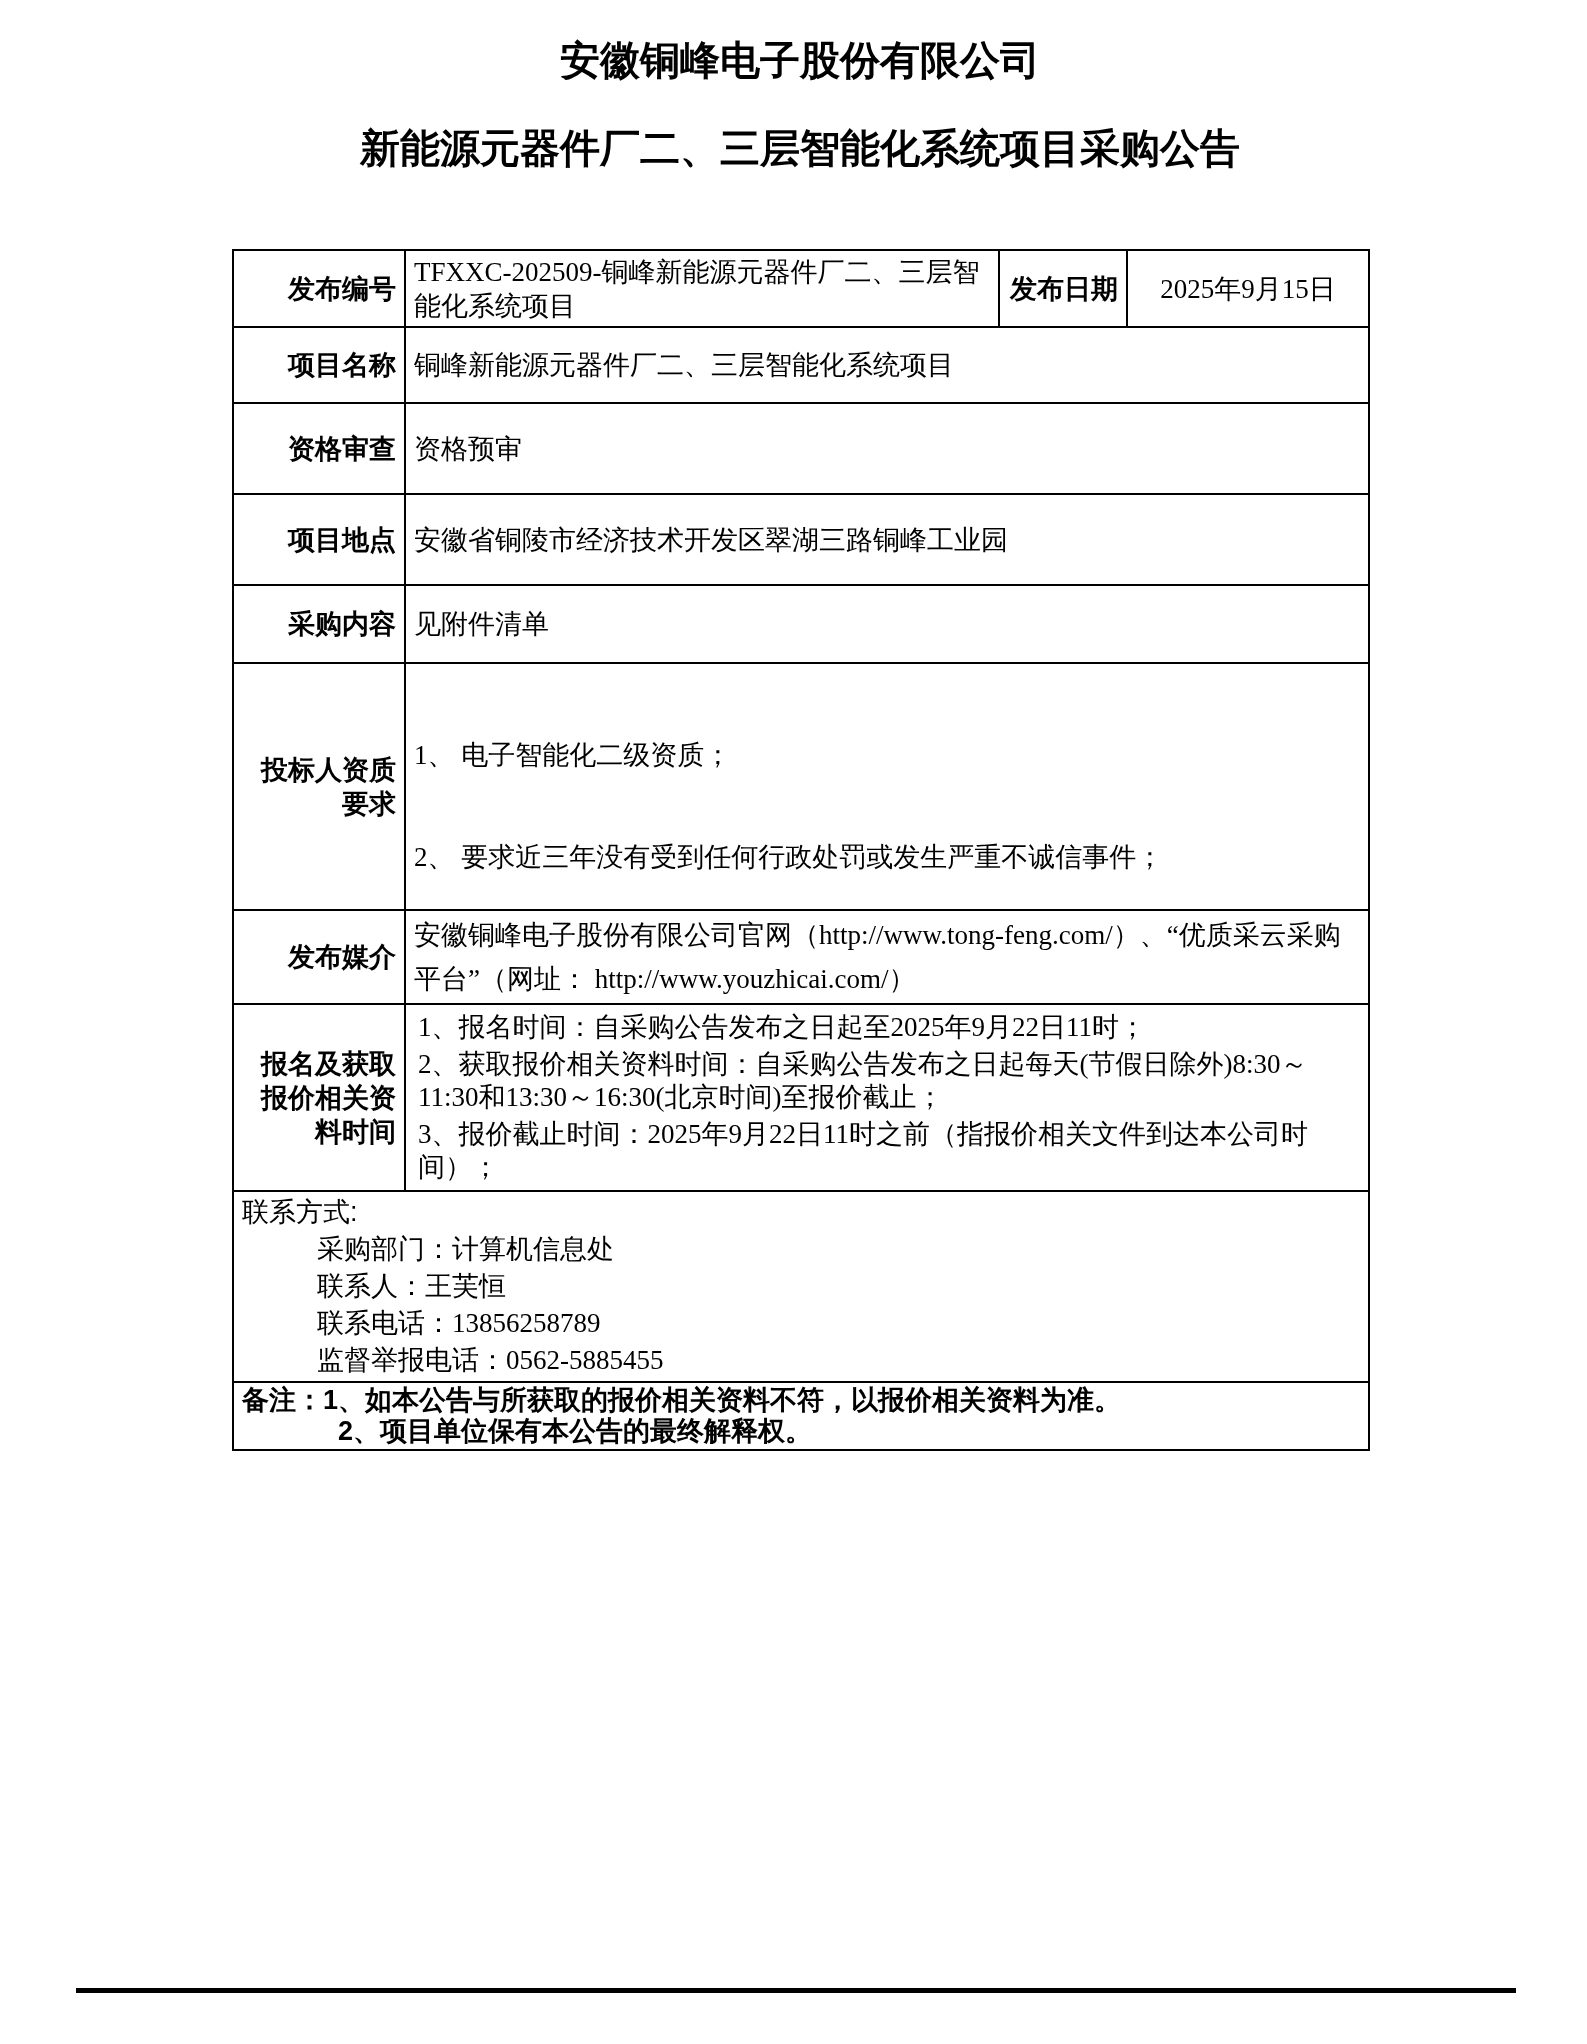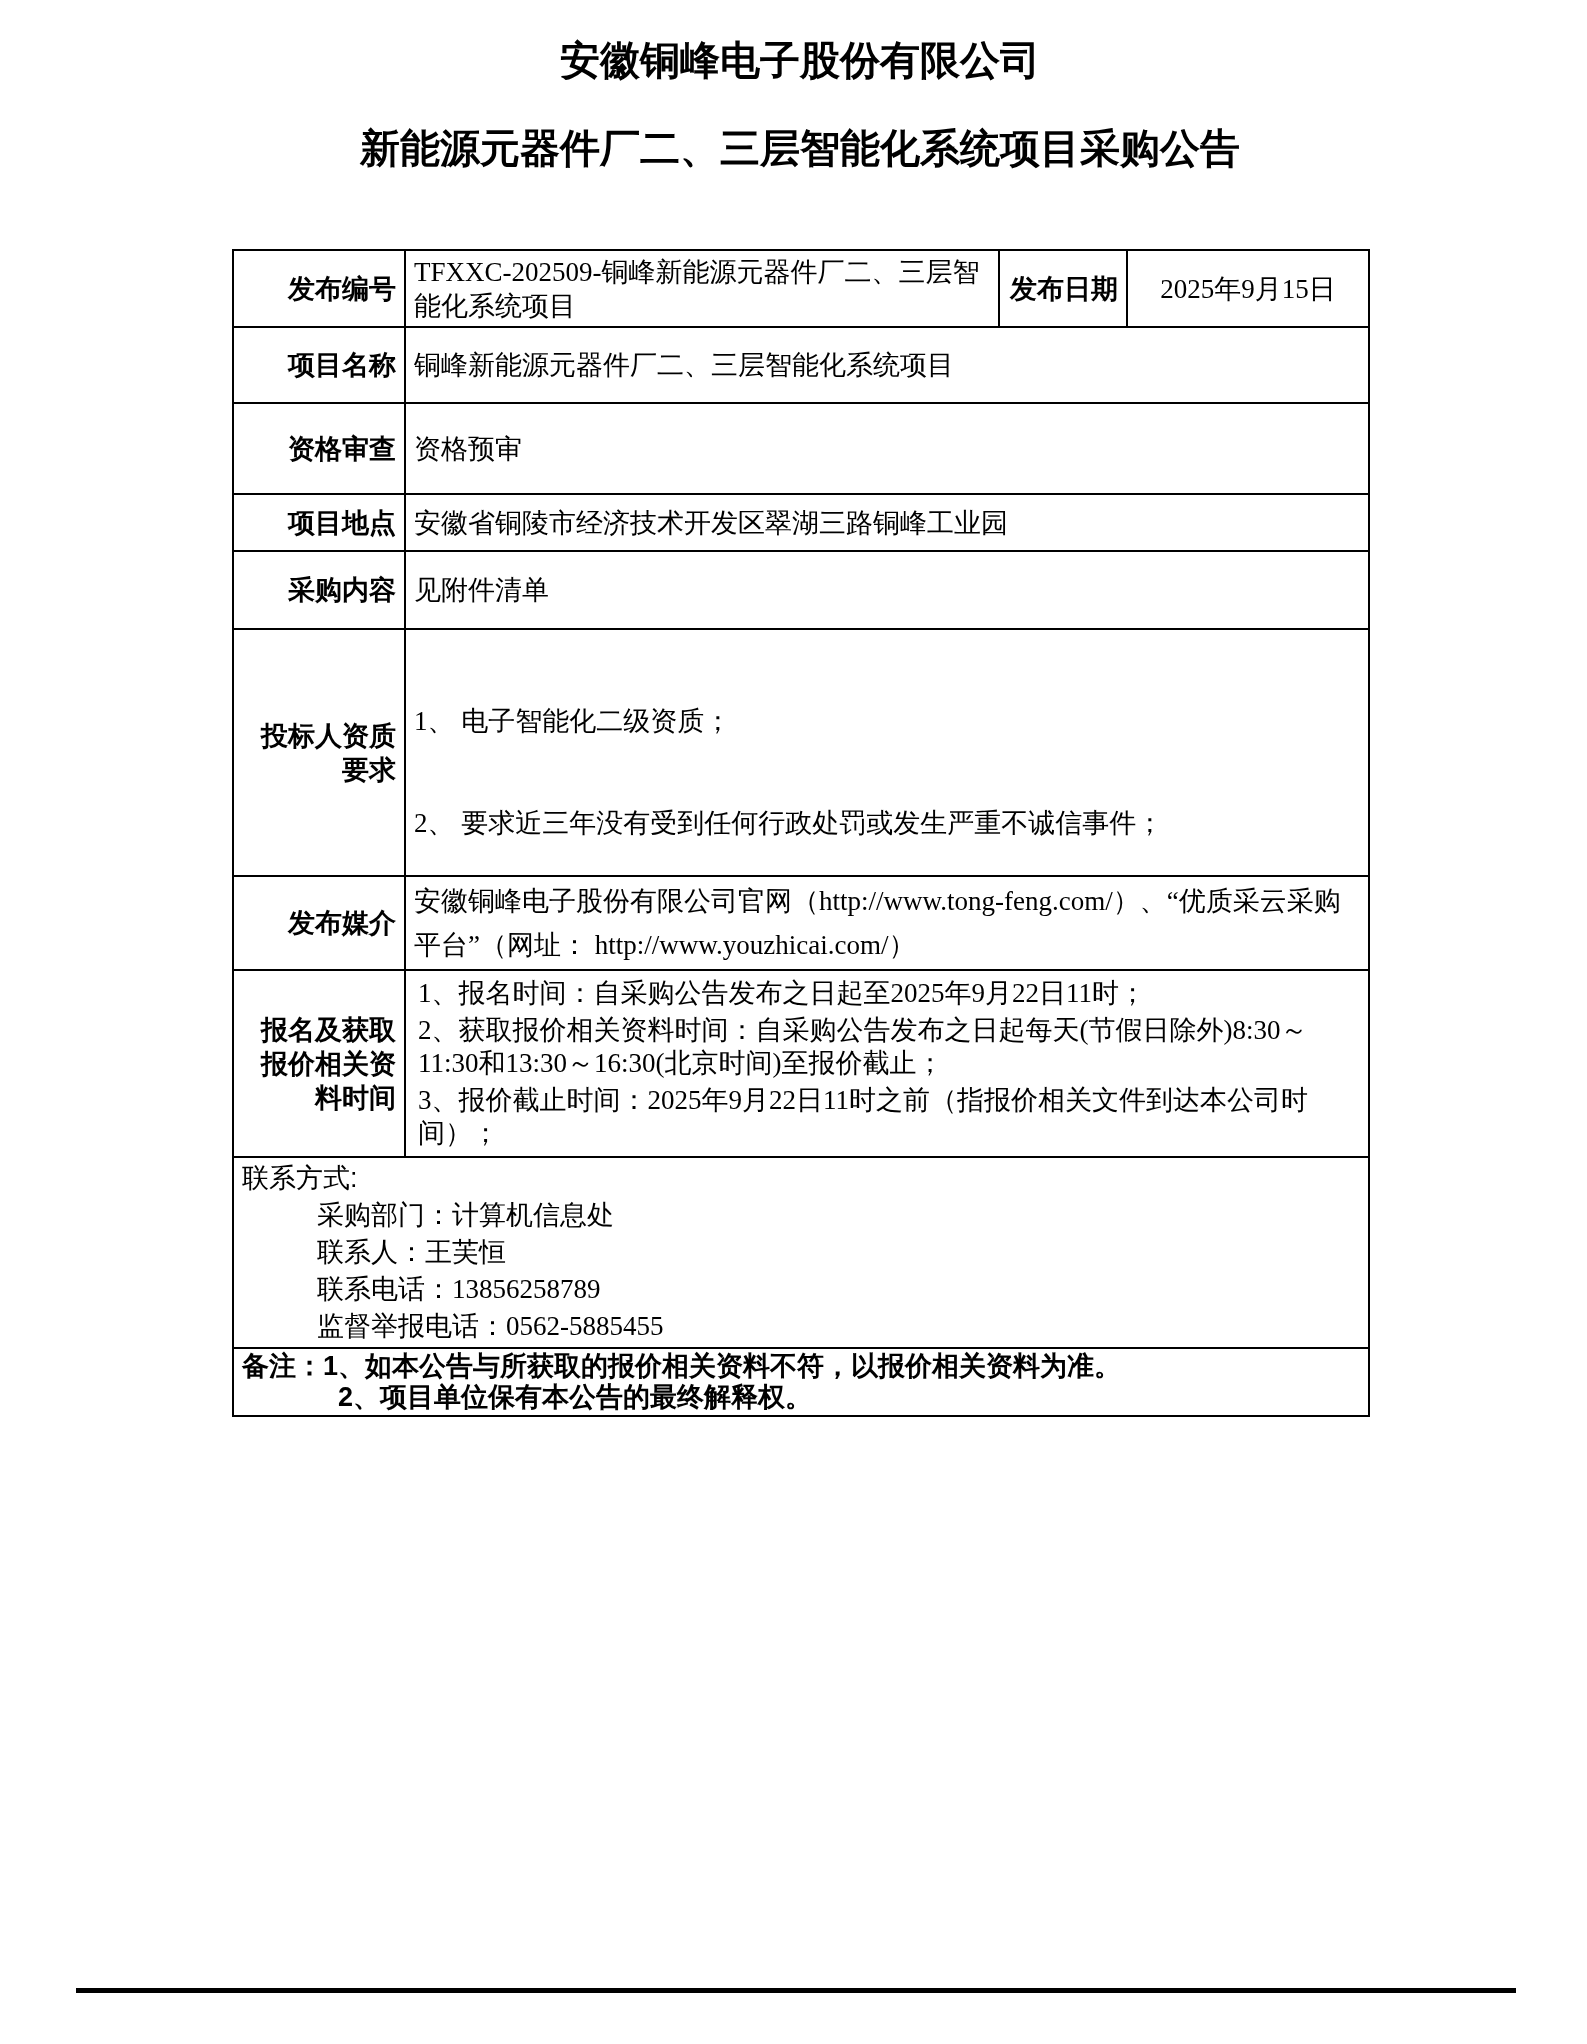--- a/index.html
+++ b/index.html
@@ -87,21 +87,21 @@
       <td class="lbl">项目名称</td>
       <td class="val" colspan="3">铜峰新能源元器件厂二、三层智能化系统项目</td>
     </tr>
 
     <tr style="height:91px">
       <td class="lbl">资格审查</td>
       <td class="val" colspan="3">资格预审</td>
     </tr>
 
 
-    <tr style="height:57px">
+    <tr style="height:91px">
       <td class="lbl">项目地点</td>
       <td class="val" colspan="3">安徽省铜陵市经济技术开发区翠湖三路铜峰工业园</td>
     </tr>
 
     <tr style="height:78px">
       <td class="lbl">采购内容</td>
       <td class="val" colspan="3">见附件清单</td>
     </tr>
 
     <tr style="height:247px">

